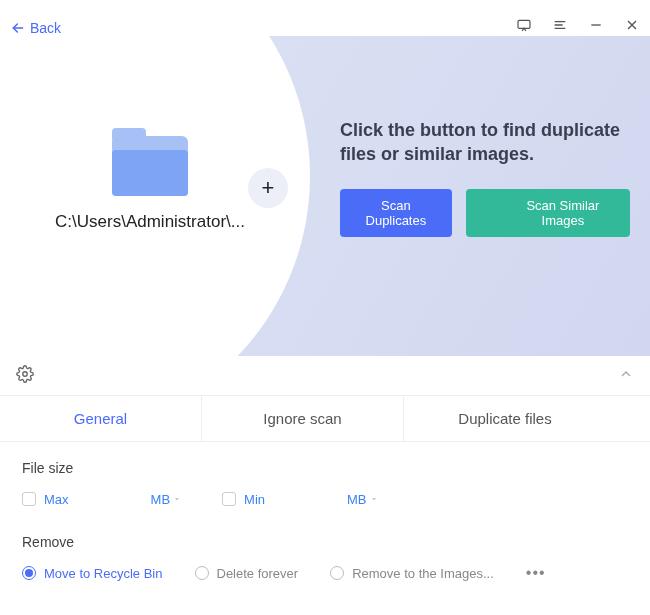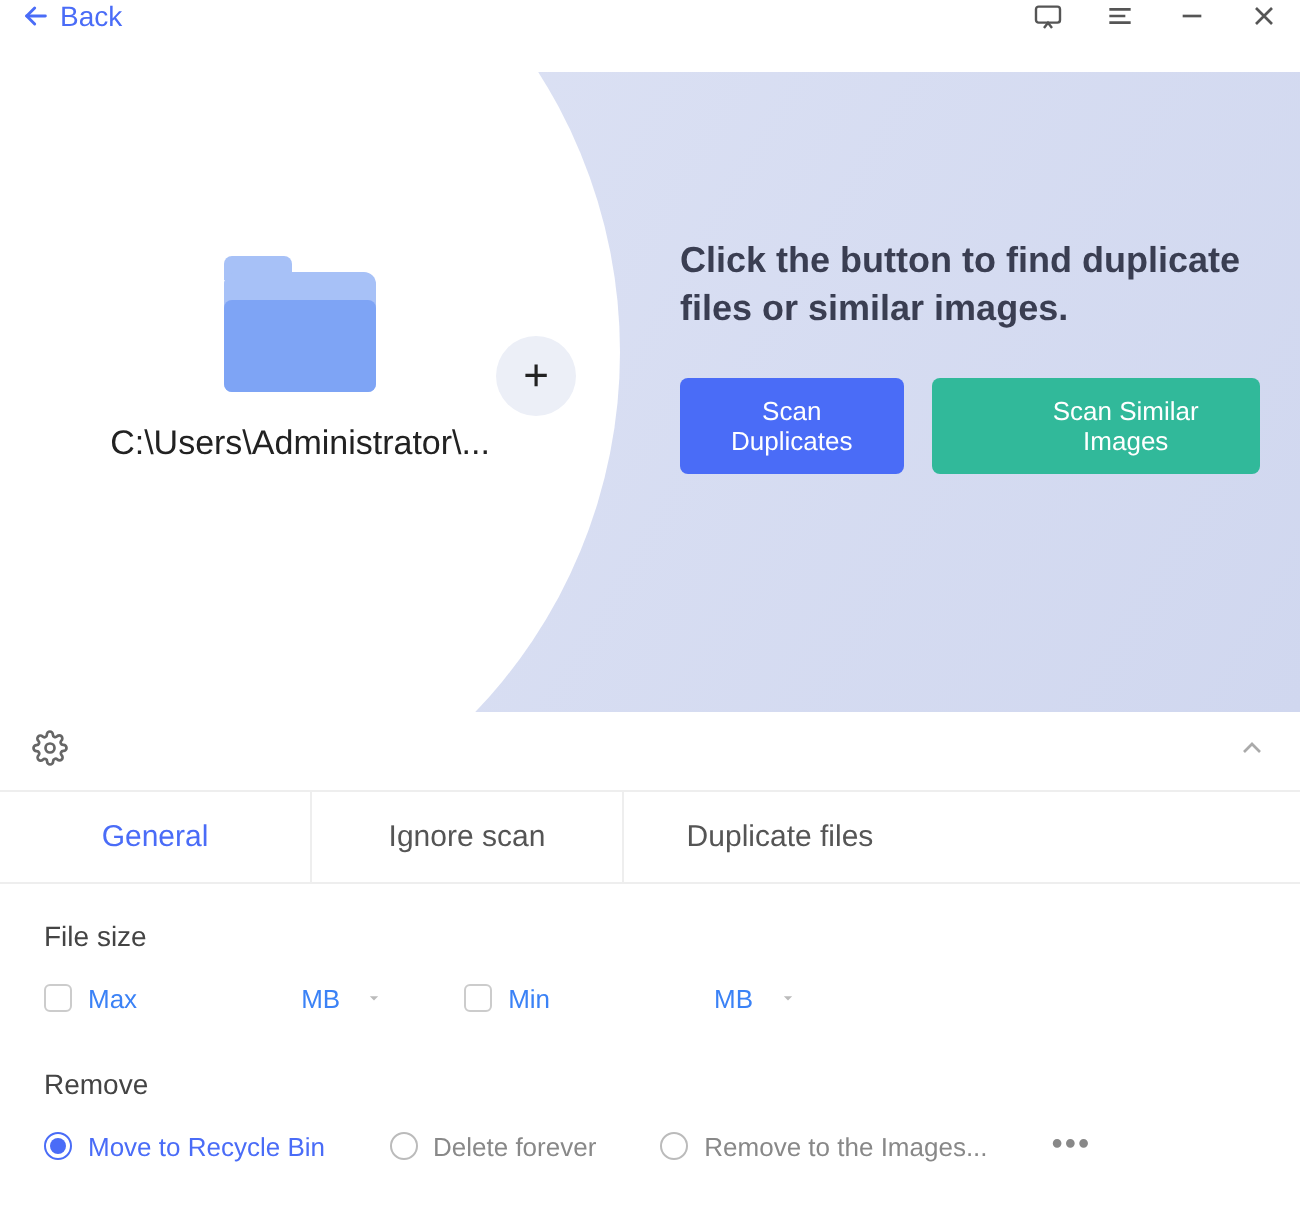--- a/index.html
+++ b/index.html
@@ -8,21 +8,21 @@
     width: 650px;
     height: 615px;
     background: #fff;
     overflow: hidden;
     font-size: 14px;
     color: #333;
   }
   .titlebar {
     height: 36px;
     display: flex;
-    align-items: flex-start;
+    align-items: flex-end;
     padding: 0 10px;
     position: relative;
     z-index: 3;
   }
   .back-btn {
     display: flex;
     align-items: center;
     gap: 4px;
     color: #4a6cf7;
     cursor: pointer;
@@ -152,21 +152,21 @@
     color: #999;
   }
 
   .tabs {
     display: flex;
     border-bottom: 1px solid #eee;
   }
   .tab {
     flex: 0 0 auto;
     padding: 14px 0;
-    width: 156px;
+    width: 202px;
     text-align: center;
     font-size: 15px;
     color: #555;
     cursor: pointer;
     border-right: 1px solid #eee;
   }
   .tab:last-child { border-right: none; }
   .tab.active {
     color: #4a6cf7;
   }
@@ -201,21 +201,21 @@
   }
   .fs-input {
     width: 34px;
     height: 18px;
     border: none;
     border-bottom: 1px solid transparent;
   }
   .unit {
     display: flex;
     align-items: center;
-    gap: 12px;
+    gap: 2px;
     padding-left: 32px;
   }
 
   .remove-row {
     display: flex;
     gap: 32px;
     align-items: center;
     font-size: 13px;
   }
   .radio-group {

